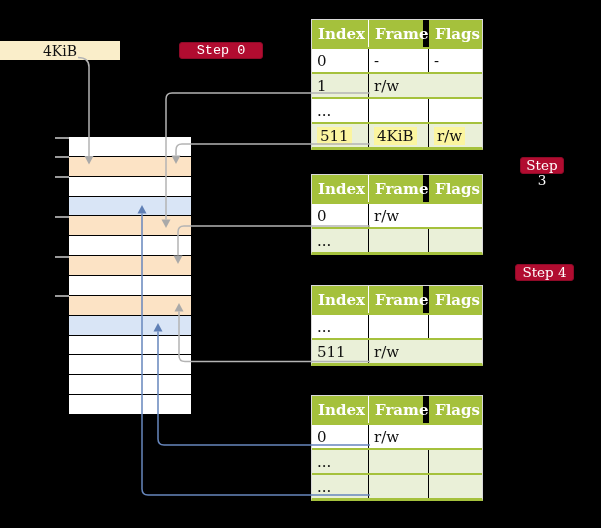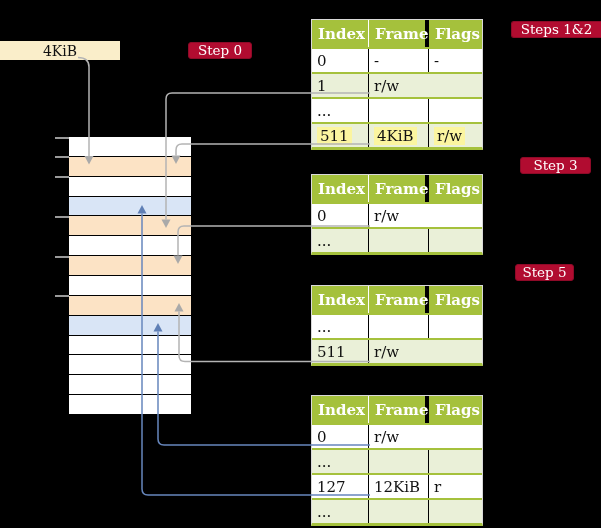--- a/index.html
+++ b/index.html
@@ -15,23 +15,23 @@
     display:flex; align-items:center; justify-content:center;
     font-size:14px;
   }
 
   
   .badge {
     position:absolute; height:17px; background:var(--badge_red,#b10c30);
     border:1px solid #8e0a28; border-radius:3px; box-sizing:border-box;
     color:#fff; font-size:13.5px; line-height:15px; text-align:center;
   }
-  #badge-step0   { left:188px; top:42px;  width:64px; }
+  #badge-step0   { left:179px; top:42px;  width:84px;font-family:Liberation Mono, monospace; }
   #badge-steps12 { left:511px; top:21px;  width:90px; border-right:none; border-radius:3px 0 0 3px; }
-  #badge-step3   { left:520px; top:157px; width:71px; }
+  #badge-step3   { left:520px; top:157px; width:44px; }
   #badge-step4   { left:515px; top:264px; width:59px; }
 
   
   .memcol {
     position:absolute; left:69px; top:137px; width:122px; height:277px;
     display:flex; flex-direction:column; gap:1px;
   }
   .mrow { flex:1 1 0; }
   .mrow.white { background:#ffffff; }
   .mrow.peach { background:var(--memory_peach,#fce3c5); }
@@ -52,21 +52,21 @@
   #table2 { top:174px; }
   #table3 { top:285px; }
   #table4 { top:395px; }
   .pt-head {
     display:flex; height:27px; background:var(--table_header_green,#a5c13c);
     color:#fff; font-weight:bold; align-items:center;
   }
   .pt-head .hc { box-sizing:border-box; padding-left:6px; height:100%;
     display:flex; align-items:center; }
   .hc1 { width:57px; border-right:1px solid #fff; }
-  .hc2 { width:60px; border-right:4px solid #000000; }
+  .hc2 { width:60px; border-right:6px solid #000000; }
   .hc3 { width:52px; }
   .pt-row {
     display:flex; height:23px; border-top:2px solid var(--table_header_green,#a5c13c);
     align-items:center; background:#fff;
   }
   .pt-row.green { background:var(--row_green,#eaf0d8); }
   .pt-row .c { box-sizing:border-box; padding-left:5px; height:100%;
     display:flex; align-items:center; }
   .c1 { width:57px; border-right:1px solid #000; }
   .c2 { width:60px; border-right:1px solid #000; }
@@ -83,23 +83,22 @@
 </head>
 <body>
 
 <div class="canvas">
 
   <div class="cr3-box">
     <span>4KiB</span>
   </div>
 
   <div class="badge" id="badge-step0">Step 0</div>
-  <div class="badge" id="badge-steps12">Steps 1&amp;2</div>
   <div class="badge" id="badge-step3">Step 3</div>
-  <div class="badge" id="badge-step4">Step 5</div>
+  <div class="badge" id="badge-step4">Step 4</div>
 
   <div class="memcol" id="memcol">
       <div class="mrow white"></div>
       <div class="mrow peach"></div>
       <div class="mrow white"></div>
       <div class="mrow blue"></div>
       <div class="mrow peach"></div>
       <div class="mrow white"></div>
       <div class="mrow peach"></div>
       <div class="mrow white"></div>
@@ -193,25 +192,20 @@
     </div>
     <div class="pt-row">
       <div class="c c1">0</div>
       <div class="c c3">r/w</div>
     </div>
     <div class="pt-row green">
       <div class="c c1">...</div>
       <div class="c c2"></div>
       <div class="c c3"></div>
     </div>
-    <div class="pt-row">
-      <div class="c c1">127</div>
-      <div class="c c2">12KiB</div>
-      <div class="c c3">r</div>
-    </div>
     <div class="pt-row green">
       <div class="c c1">...</div>
       <div class="c c2"></div>
       <div class="c c3"></div>
     </div>
   </div>
 
   <svg class="overlay" width="601" height="528" viewBox="0 0 601 528">
 
     <path class="gline" d="M 78 57.5 Q 89 57.5 89 67 L 89 156"></path>

